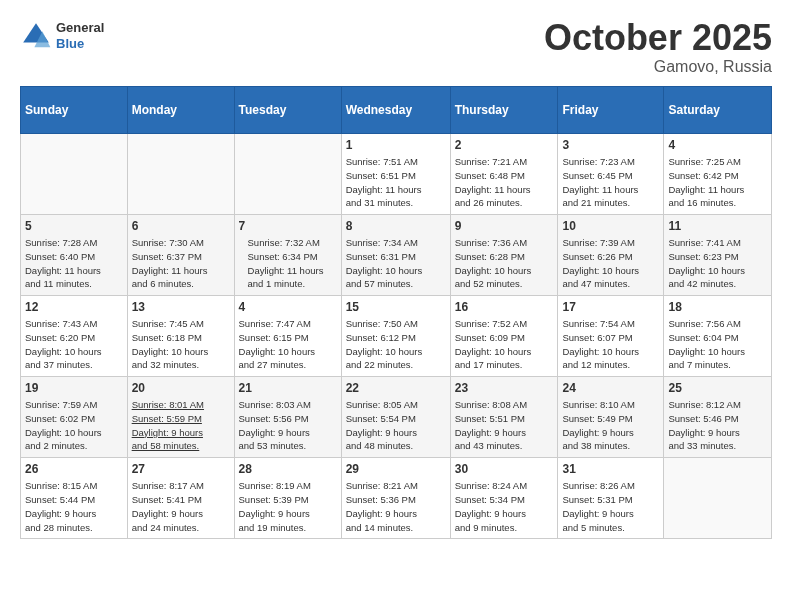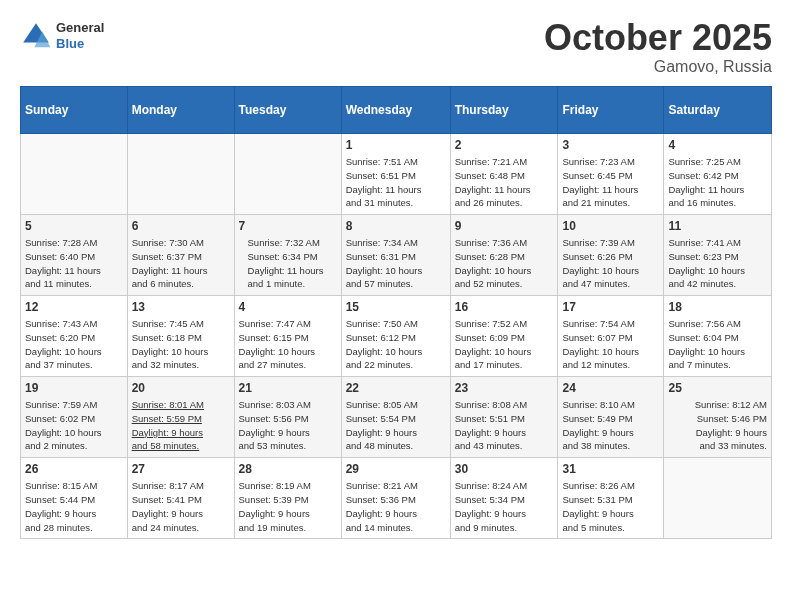--- a/index.html
+++ b/index.html
@@ -296,21 +296,21 @@
         </td>
         <td>
           <span class="day-num">24</span>
           <div class="day-info" style="white-space: pre-line;">Sunrise: 8:10 AM
 Sunset: 5:49 PM
 Daylight: 9 hours
 and 38 minutes.</div>
         </td>
         <td>
           <span class="day-num">25</span>
-          <div class="day-info" style="white-space: pre-line; text-align: right;">Sunrise: 8:12 AM
+          <div class="day-info" style="white-space: pre-line;">Sunrise: 8:12 AM
 Sunset: 5:46 PM
 Daylight: 9 hours
 and 33 minutes.</div>
         </td>
       </tr>
       <tr>
         <td>
           <span class="day-num">26</span>
           <div class="day-info" style="white-space: pre-line;">Sunrise: 8:15 AM
 Sunset: 5:44 PM

